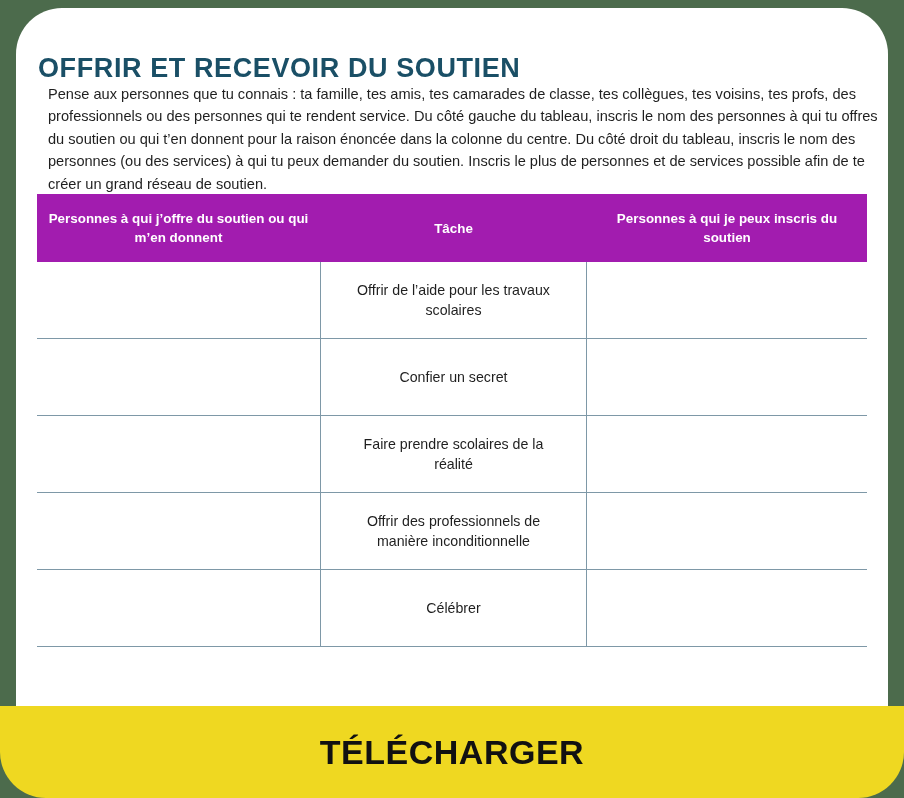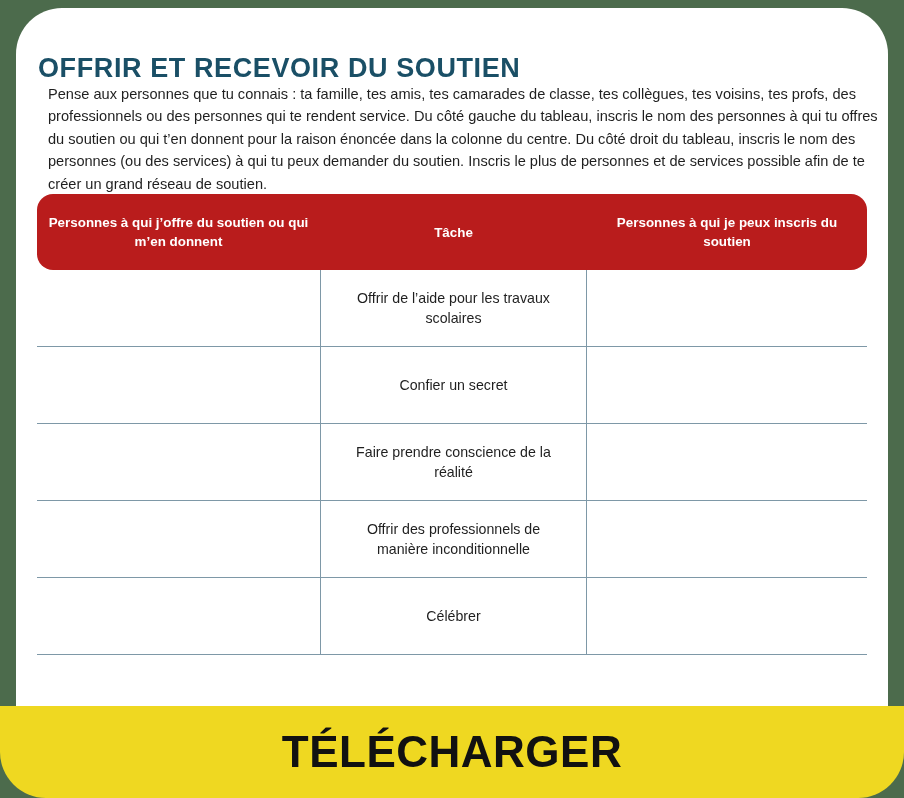--- a/index.html
+++ b/index.html
@@ -63,24 +63,23 @@
   
   .table {
     position: absolute;
     left: 21px;
     top: 186px;
     width: 830px;
   }
 
   .table-head {
     display: flex;
-    background: #b91c1c;
-    height: 76px;
-    align-items: center;
-    border-radius: 16px;
+    background: #a21caf;
+    height: 68px;
+    align-items: center;
   }
 
   .th {
     color: #ffffff;
     font-size: 13.4px;
     font-weight: bold;
     line-height: 19px;
     text-align: center;
     padding: 0 10px;
     box-sizing: border-box;
@@ -131,21 +130,21 @@
     border-bottom-left-radius: 46px;
     border-bottom-right-radius: 46px;
     display: flex;
     align-items: center;
     justify-content: center;
     cursor: pointer;
   }
 
   .download-label {
     color: #111111;
-    font-size: 44px;
+    font-size: 34px;
     font-weight: bold;
     letter-spacing: 0.5px;
     line-height: 1;
   }
 </style>
 </head>
 <body>
 
 <div id="stage">
 
@@ -173,21 +172,21 @@
 
 
         <div class="trow">
           <div class="td col-a"></div>
           <div class="td col-b">Confier un secret</div>
           <div class="td col-c"></div>
         </div>
 
         <div class="trow">
           <div class="td col-a"></div>
-          <div class="td col-b">Faire prendre conscience de la réalité</div>
+          <div class="td col-b">Faire prendre scolaires de la réalité</div>
           <div class="td col-c"></div>
         </div>
 
         <div class="trow">
           <div class="td col-a"></div>
           <div class="td col-b">Offrir des professionnels de manière inconditionnelle</div>
           <div class="td col-c"></div>
         </div>
 
         <div class="trow">

